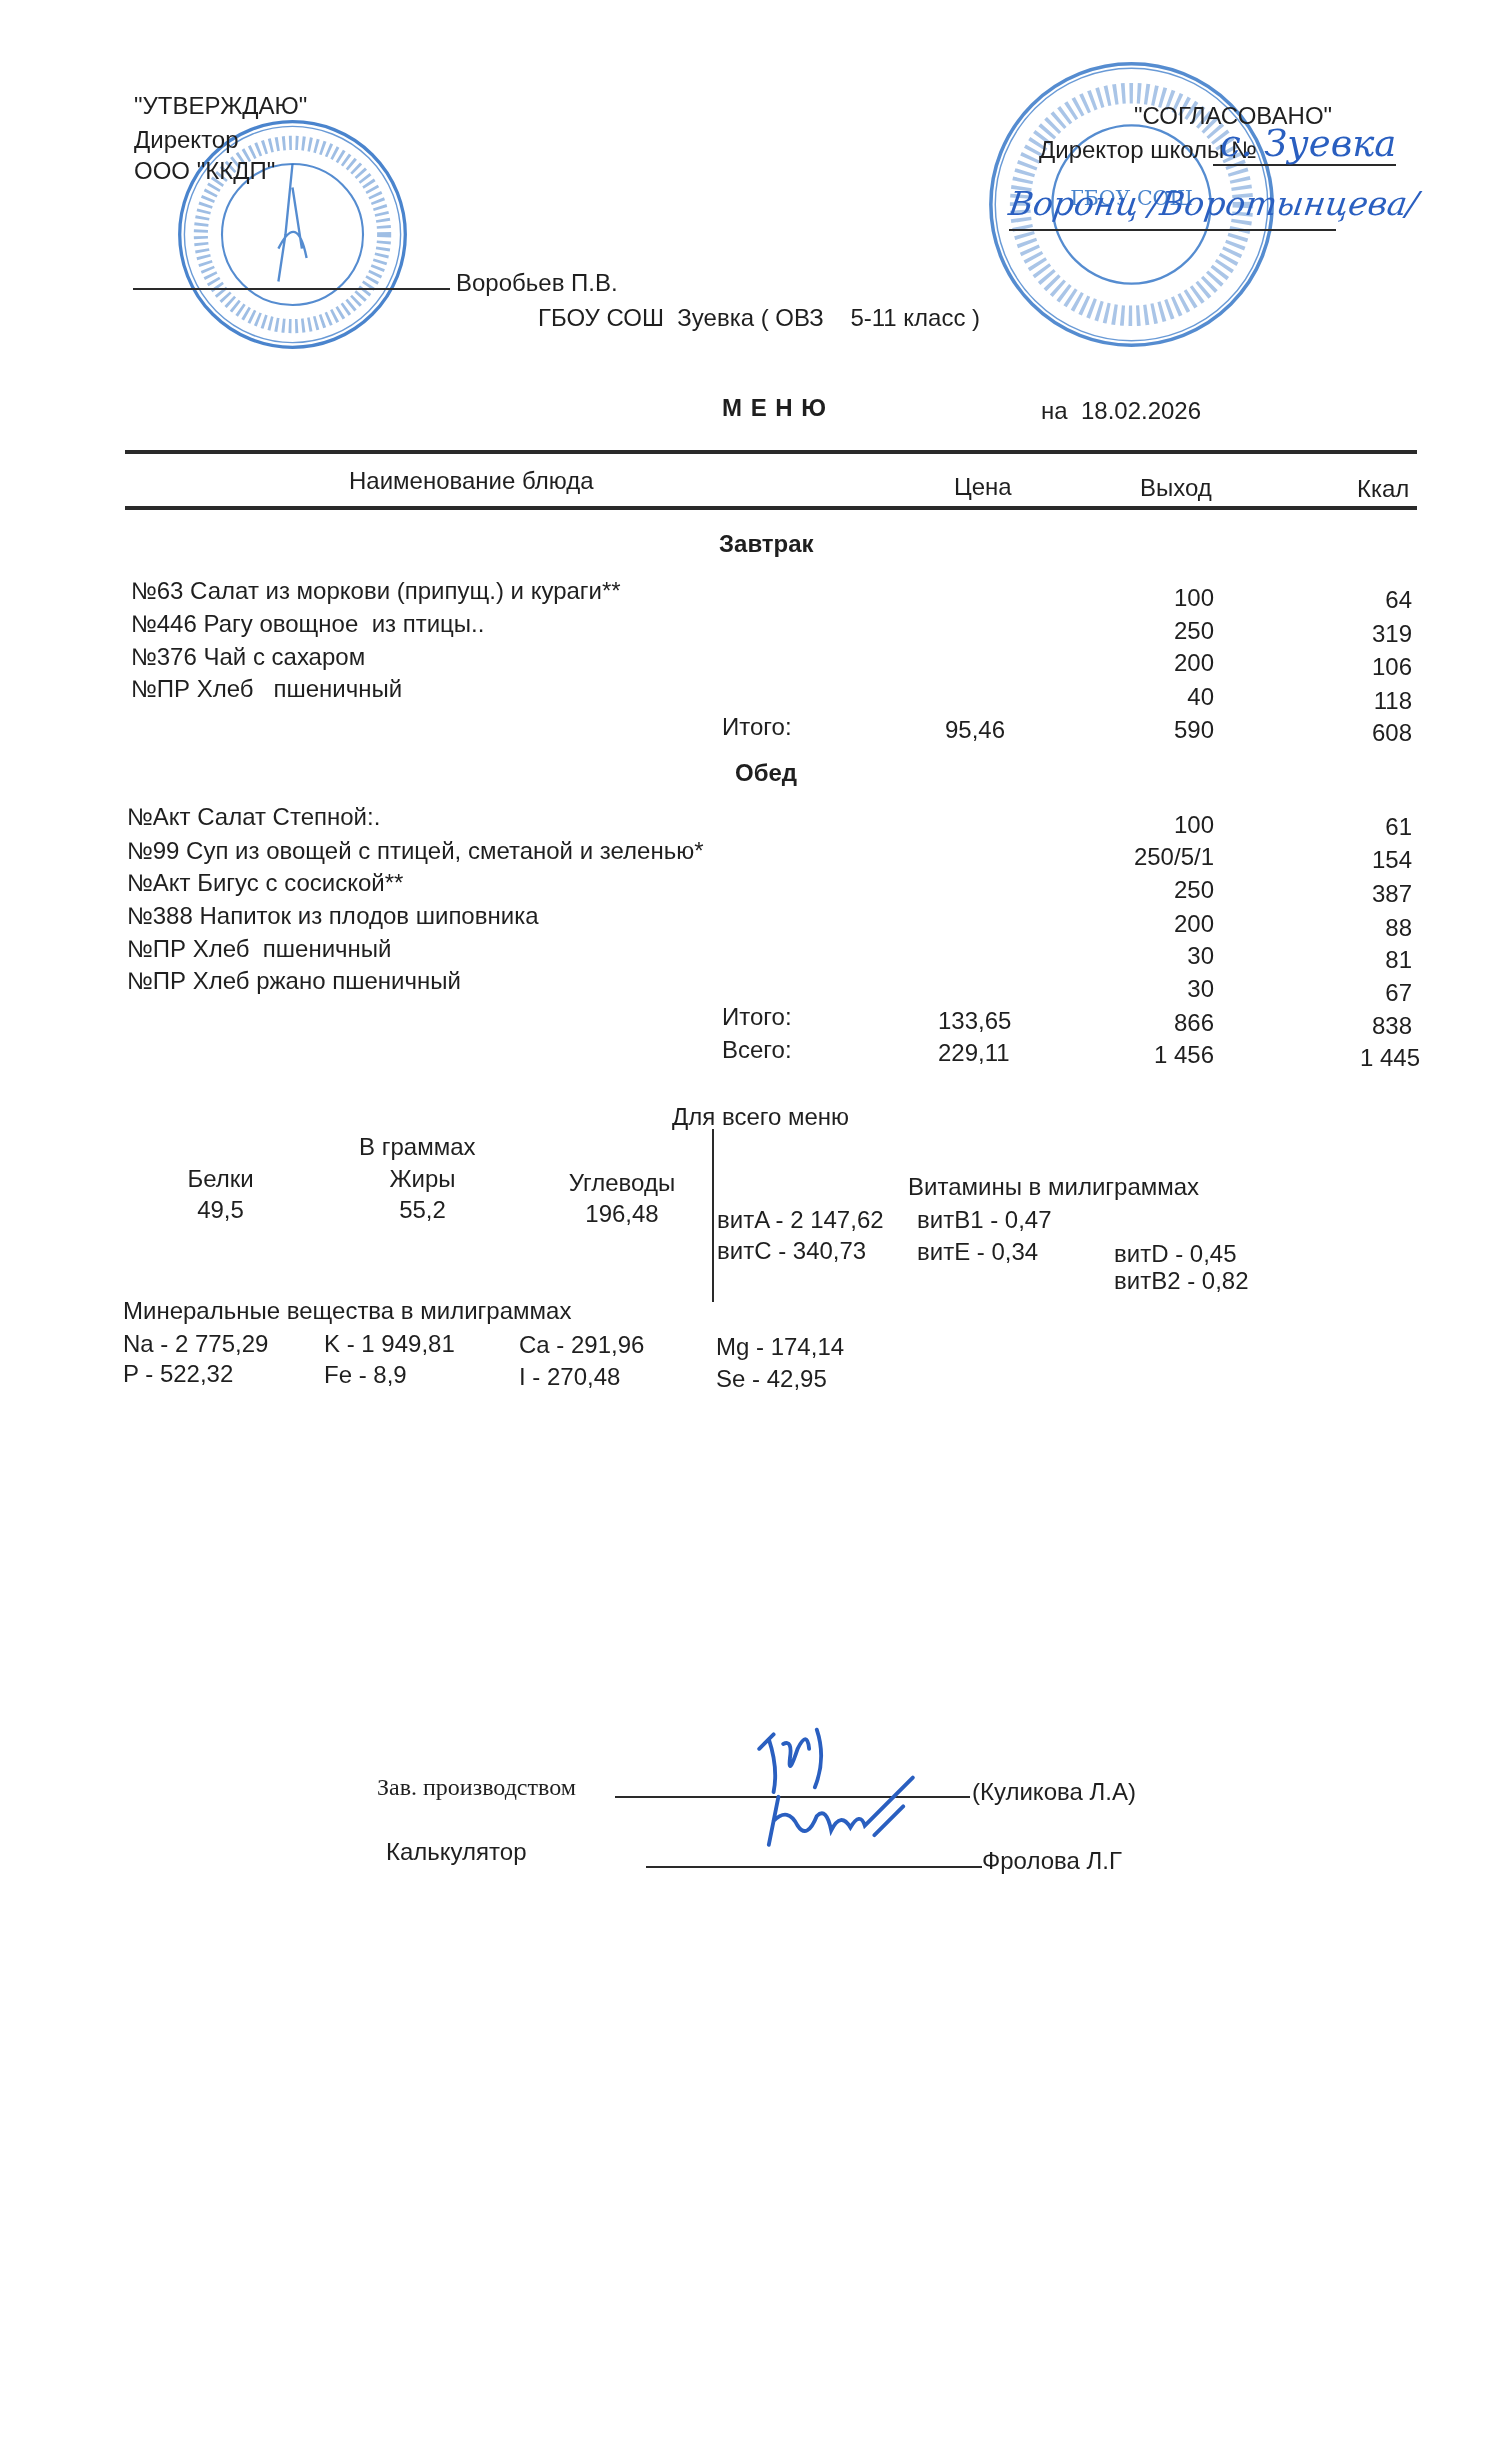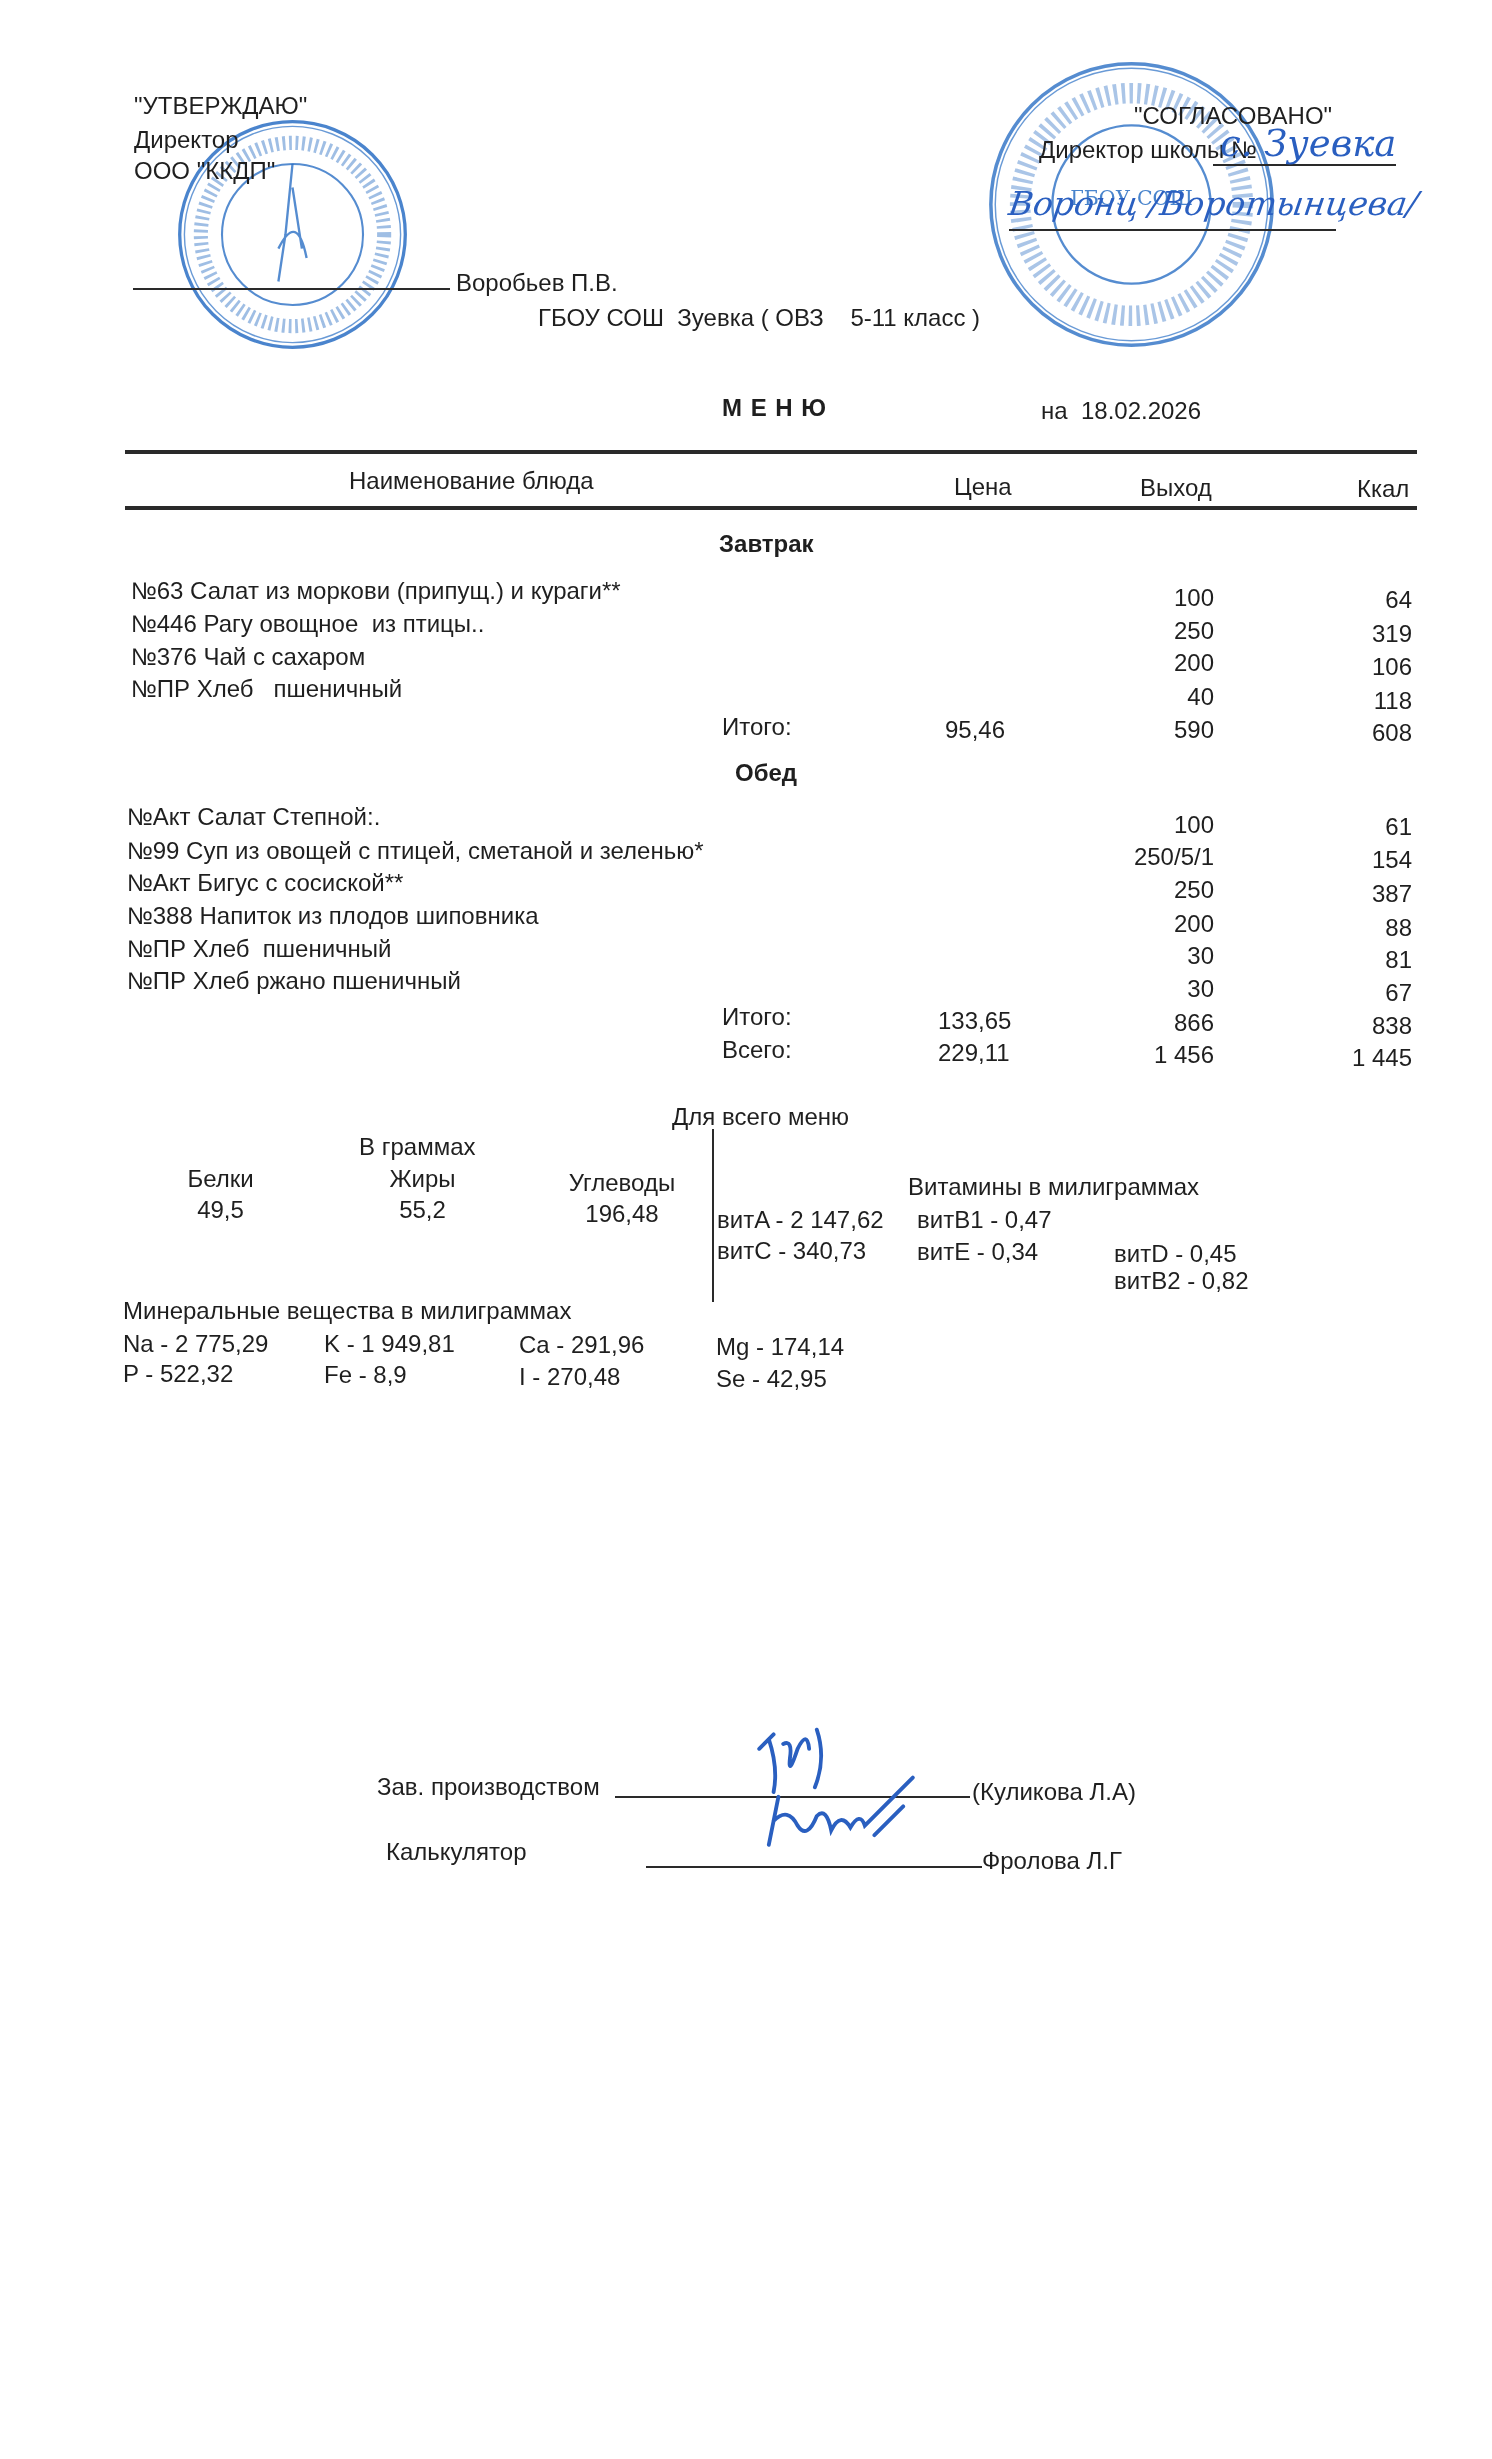--- a/index.html
+++ b/index.html
@@ -132,21 +132,21 @@
   <div>
     <div class="abs" style="left:722px; top:1005px;">Итого:</div>
     <div class="abs" style="left:938px; top:1009px;">133,65</div>
     <div class="abs right" style="right:279px; top:1011px;">866</div>
     <div class="abs right" style="right:81px; top:1014px;">838</div>
   </div>
   <div>
     <div class="abs" style="left:722px; top:1038px;">Всего:</div>
     <div class="abs" style="left:938px; top:1041px;">229,11</div>
     <div class="abs right" style="right:279px; top:1043px;">1 456</div>
-    <div class="abs right" style="right:81px; top:1046px;">1 445</div>
+    <div class="abs right" style="right:73px; top:1046px;">1 445</div>
   </div>
 </div>
 
 <div class="abs" style="left:672px; top:1105px;">Для всего меню</div>
 <div class="abs" style="left:359px; top:1135px;">В граммах</div>
 
 <div class="abs center" style="left:163px; width:115px; top:1167px;">Белки</div>
 <div class="abs center" style="left:163px; width:115px; top:1198px;">49,5</div>
 <div class="abs center" style="left:365px; width:115px; top:1167px;">Жиры</div>
 <div class="abs center" style="left:365px; width:115px; top:1198px;">55,2</div>
@@ -166,21 +166,21 @@
 <div class="abs" style="left:123px; top:1299px;">Минеральные вещества в милиграммах</div>
 <div class="abs" style="left:123px; top:1332px;">Na - 2 775,29</div>
 <div class="abs" style="left:324px; top:1332px;">K - 1 949,81</div>
 <div class="abs" style="left:519px; top:1333px;">Ca - 291,96</div>
 <div class="abs" style="left:716px; top:1335px;">Mg - 174,14</div>
 <div class="abs" style="left:123px; top:1362px;">P - 522,32</div>
 <div class="abs" style="left:324px; top:1363px;">Fe - 8,9</div>
 <div class="abs" style="left:519px; top:1365px;">I - 270,48</div>
 <div class="abs" style="left:716px; top:1367px;">Se - 42,95</div>
 
-<div class="abs" style="left:377px; top:1775px;">Зав. производством</div>
+<div class="abs" style="left:377px; top:1775px;font-family:Liberation Serif, serif;">Зав. производством</div>
 <div class="rule" style="left:615px; top:1796px; width:355px; height:1.9px;"></div>
 <div class="abs" style="left:972px; top:1780px;">(Куликова Л.А)</div>
 
 <div class="abs" style="left:386px; top:1840px;">Калькулятор</div>
 <div class="rule" style="left:646px; top:1866px; width:336px; height:1.9px;"></div>
 <div class="abs" style="left:982px; top:1849px;">Фролова Л.Г</div>
 
 <div class="sig" style="left:740px; top:1720px; width:192px; height:144px;">
   <svg viewBox="0 0 200 150" width="192" height="144">
     <path d="M20 30 L35 15 M30 20 Q40 50 35 75 M45 25 Q55 20 52 40 Q50 60 60 30 Q70 10 72 30 M80 10 Q90 40 78 70" fill="none" stroke="#2a5fc0" stroke-width="4" stroke-linecap="round"></path>

